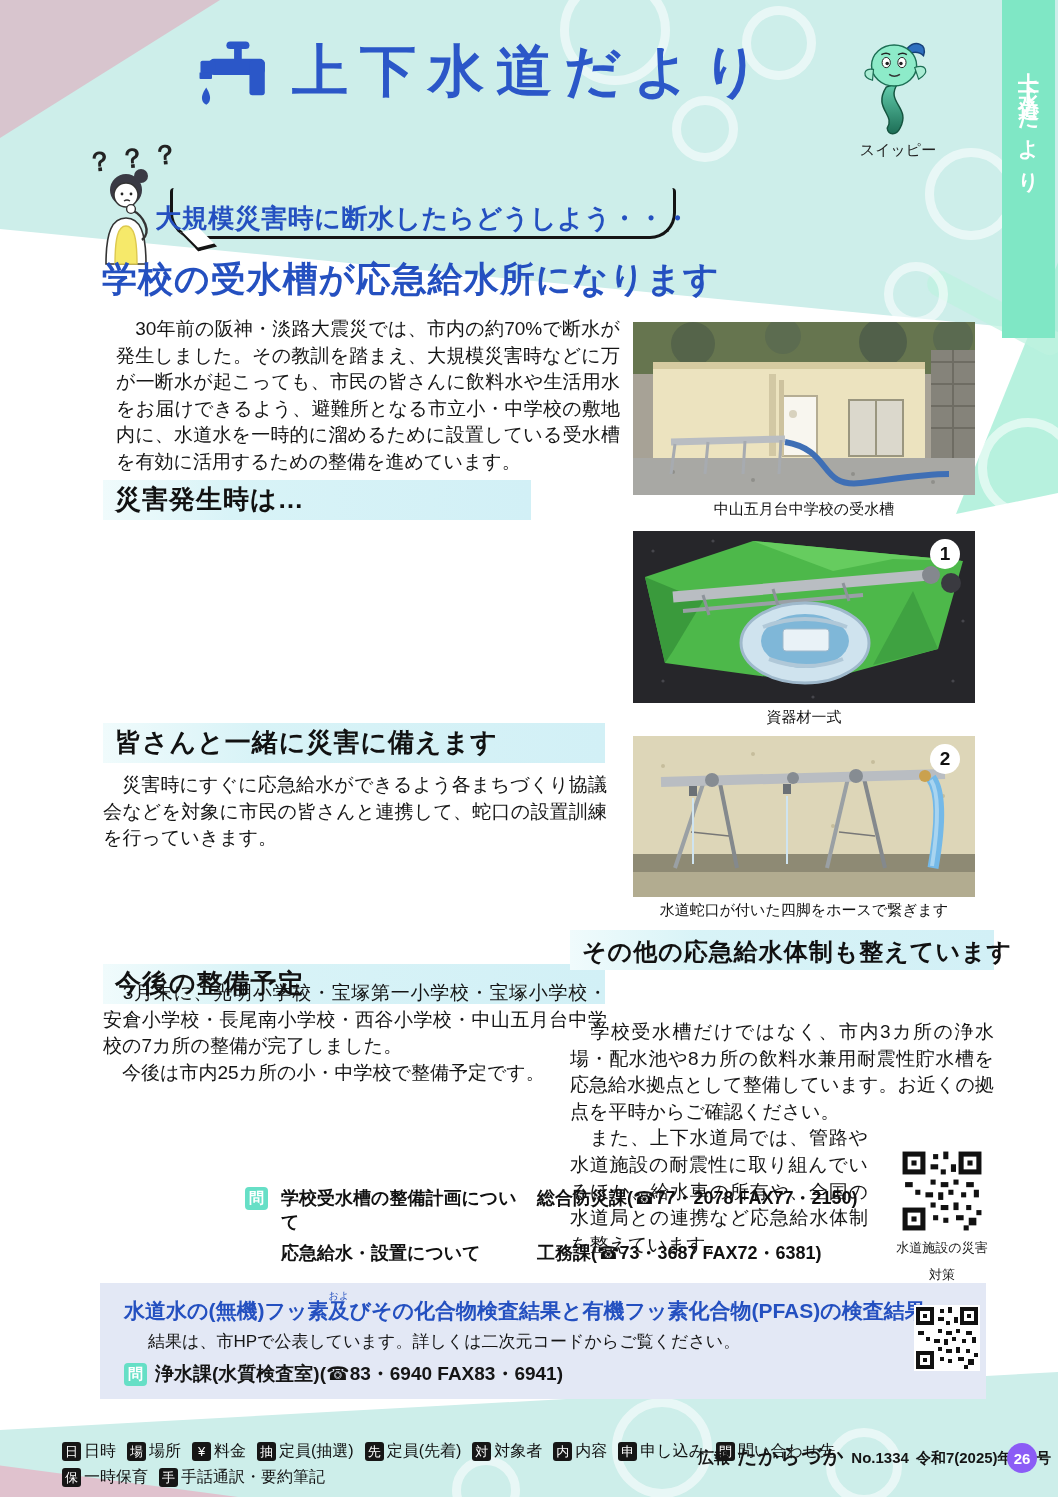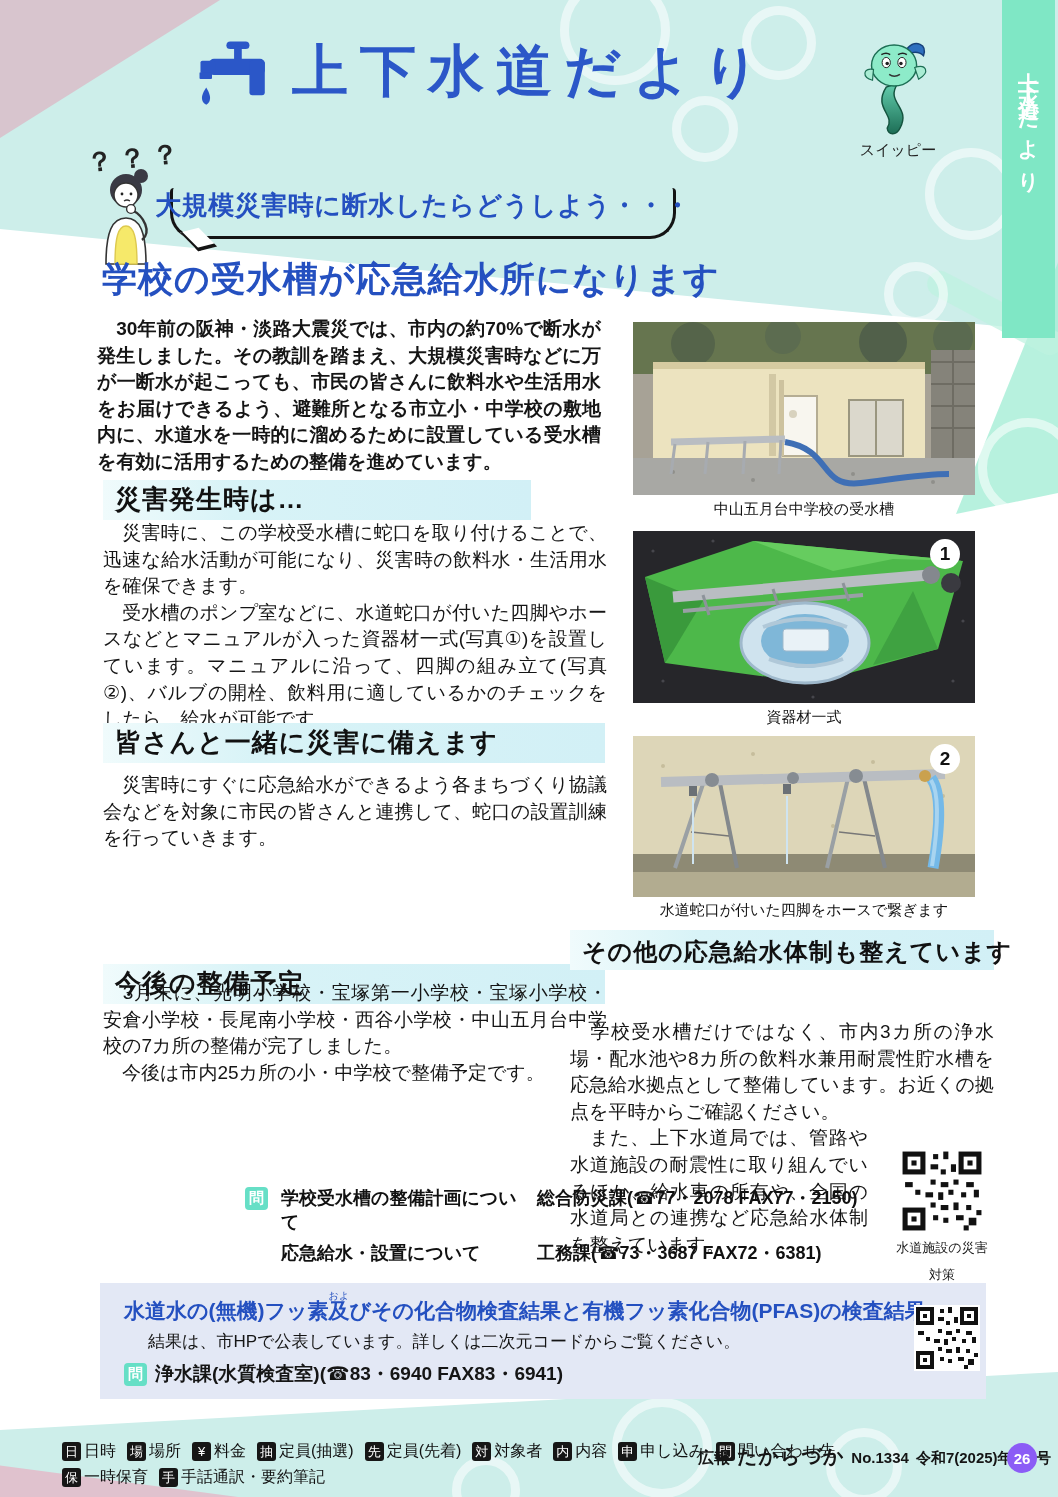--- a/index.html
+++ b/index.html
@@ -35,28 +35,28 @@
   .faucet{position:absolute;left:188px;top:30px;}
   .logo-title{position:absolute;left:292px;top:34px;font-size:56px;font-weight:900;color:#2b57c8;
      letter-spacing:12px;white-space:nowrap;}
   .mascot{position:absolute;left:856px;top:40px;}
   .mascot-label{position:absolute;left:846px;top:141px;width:104px;text-align:center;font-size:15px;color:#222;}
   .qmarks{position:absolute;left:86px;top:140px;font-size:27px;font-weight:bold;color:#222;
      letter-spacing:6px;transform:rotate(-6deg);}
   .woman{position:absolute;left:82px;top:166px;}
   .bubble{position:absolute;left:170px;top:188px;width:500px;height:48px;
      border-left:3.5px solid #141414;border-right:3.5px solid #141414;border-bottom:3.5px solid #141414;
-     border-radius:4px 4px 26px 26px;display:flex;align-items:flex-start;justify-content:center;}
+     border-radius:4px 4px 26px 26px;display:flex;align-items:flex-end;justify-content:center;}
   .bubble::after{content:"";position:absolute;left:14px;bottom:-13px;width:20px;height:16px;background:#fff;
      border-left:3.5px solid #141414;border-bottom:3.5px solid #141414;transform:skewX(38deg) rotate(-12deg);}
   .bubble-text{font-size:26px;font-weight:bold;color:#2450c0;letter-spacing:.5px;white-space:nowrap;}
   
   .article-title{position:absolute;left:102px;top:256px;font-size:35px;font-weight:800;color:#2450c0;
      letter-spacing:1px;white-space:nowrap;}
-  .intro{position:absolute;left:97px;top:316px;width:504px;font-size:19px;line-height:1.4;text-align:justify;font-weight:bold;}
+  .intro{position:absolute;left:116px;top:316px;width:504px;font-size:19px;line-height:1.4;text-align:justify;}
   .sec-h{position:absolute;height:40px;box-sizing:border-box;padding:2px 0 0 12px;
      background:linear-gradient(90deg,#f0fbfc,#d8f3f7 30%,#d2f0f6);
      font-size:26px;font-weight:bold;color:#111;letter-spacing:1px;white-space:nowrap;}
   #h0{left:103px;top:480px;width:428px;}
   #h1{left:103px;top:723px;width:502px;}
   #h2{left:103px;top:964px;width:502px;}
   #h3{left:570px;top:930px;width:424px;font-size:24px;padding-top:6px;}
   .sec-b{position:absolute;font-size:19px;line-height:1.4;text-align:justify;color:#151515;}
   .sec-b p{margin:0;}
   #b0{left:103px;top:520px;width:504px;}
@@ -227,24 +227,20 @@
     </svg>
   </div>
   <div class="bubble">
     <span class="bubble-text">大規模災害時に断水したらどうしよう・・・</span>
   </div>
 
   <div class="article-title">学校の受水槽が応急給水所になります</div>
   <div class="intro">　30年前の阪神・淡路大震災では、市内の約70%で断水が発生しました。その教訓を踏まえ、大規模災害時などに万が一断水が起こっても、市民の皆さんに飲料水や生活用水をお届けできるよう、避難所となる市立小・中学校の敷地内に、水道水を一時的に溜めるために設置している受水槽を有効に活用するための整備を進めています。</div>
 
   <div class="sec-h" id="h0">災害発生時は…</div>
-  <div class="sec-b" id="b0">
-    <p>　災害時に、この学校受水槽に蛇口を取り付けることで、迅速な給水活動が可能になり、災害時の飲料水・生活用水を確保できます。</p>
-    <p>　受水槽のポンプ室などに、水道蛇口が付いた四脚やホースなどとマニュアルが入った資器材一式(写真①)を設置しています。マニュアルに沿って、四脚の組み立て(写真②)、バルブの開栓、飲料用に適しているかのチェックをしたら、給水が可能です。</p>
-  </div>
 
   <div class="sec-h" id="h1">皆さんと一緒に災害に備えます</div>
   <div class="sec-b" id="b1">
     <p>　災害時にすぐに応急給水ができるよう各まちづくり協議会などを対象に市民の皆さんと連携して、蛇口の設置訓練を行っていきます。</p>
   </div>
 
   <div class="sec-h" id="h2">今後の整備予定</div>
   <div class="sec-b" id="b2">
     <p>　3月末に、光明小学校・宝塚第一小学校・宝塚小学校・安倉小学校・長尾南小学校・西谷小学校・中山五月台中学校の7カ所の整備が完了しました。</p>
     <p>　今後は市内25カ所の小・中学校で整備予定です。</p>

